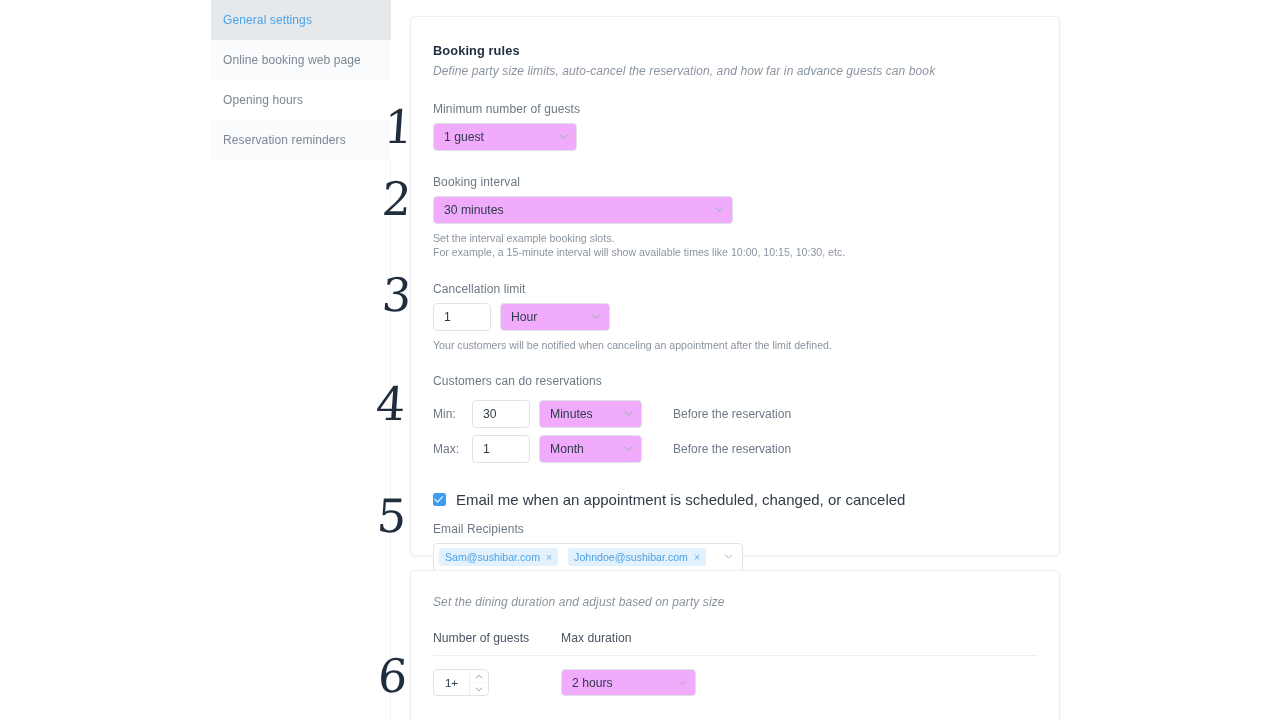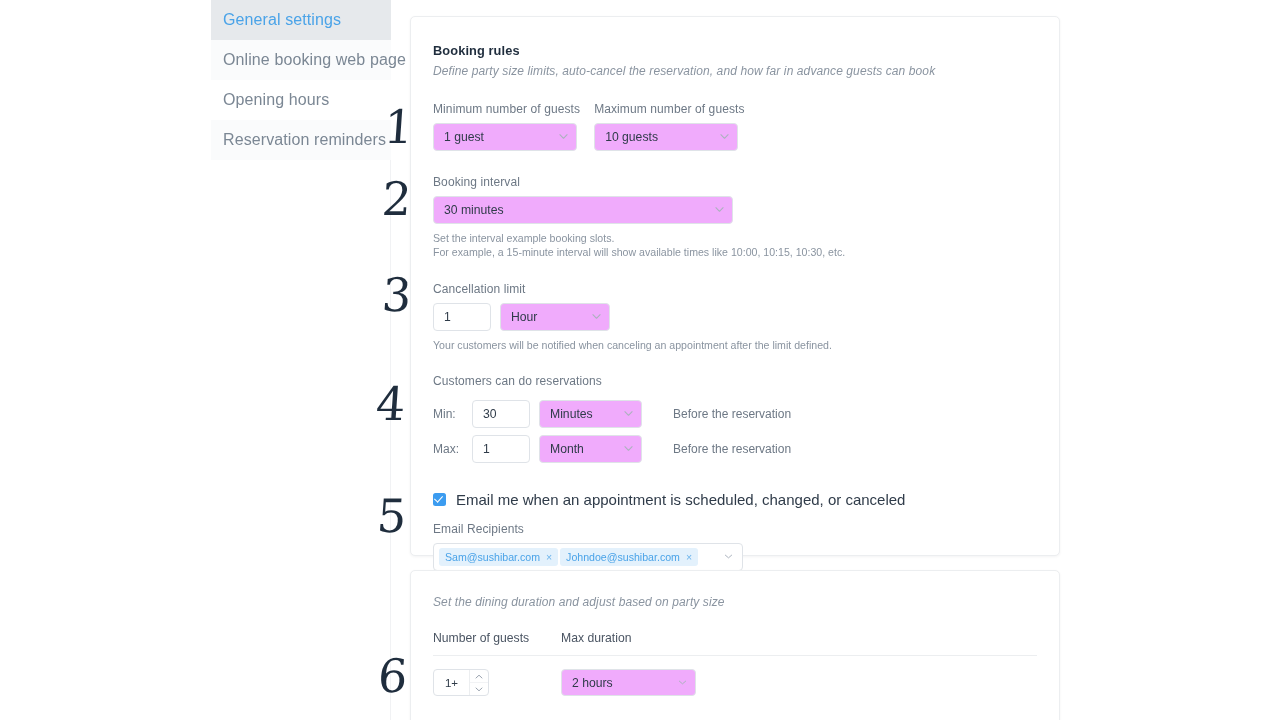--- a/index.html
+++ b/index.html
@@ -12,21 +12,21 @@
   }
   .page { position: relative; width: 1280px; height: 720px; background: #ffffff; }
 
   
   .sidebar {
     position: absolute; left: 211px; top: 0; width: 180px; height: 160px;
   }
   .nav-item {
     height: 40px; display: flex; align-items: center;
     padding-left: 12px;
-    font-size: 16px; color: #7b8794; letter-spacing: .1px;
+    font-size: 12px; color: #7b8794; letter-spacing: .1px;
     white-space: nowrap;
   }
   .nav-item.selected { background: #e6e9ec; color: #4aa3e8; }
   .nav-item.tint { background: #fafbfc; }
   .nav-item.plain { background: #ffffff; }
 
   
   .vrule {
     position: absolute; left: 390px; top: 0; width: 1px; height: 720px;
     background: #f1f2f4;
@@ -121,21 +121,21 @@
     border: solid #fff; border-width: 0 1.7px 1.7px 0;
     transform: rotate(42deg);
   }
   .cb-label { font-size: 15px; color: #2f3b49; margin-left: 10px; }
 
   
   .tagbox {
     position: relative;
     width: 310px; height: 28px;
     border: 1px solid #dfe3e8; border-radius: 4px; background: #fff;
-    display: flex; align-items: center; padding: 0 28px 0 5px; gap: 2px;
+    display: flex; align-items: center; padding: 0 28px 0 5px; gap: 10px;
   }
   .tag {
     display: flex; align-items: center; gap: 6px;
     background: #e3f1fc; border-radius: 3px;
     height: 18px; padding: 0 6px;
     font-size: 10.6px; color: #4aa3e8; white-space: nowrap;
   }
   .tag .x { font-size: 10.5px; color: #6fb5ec; line-height: 1; }
   .tagbox .chev { position: absolute; right: 9px; top: 50%; width: 9px; height: 9px; margin-top: -5px; }
 
@@ -195,31 +195,20 @@
     <div class="card-inner">
 
       <h2 class="card-title">Booking rules</h2>
       <p class="card-sub">Define party size limits, auto-cancel the reservation, and how far in advance guests can book</p>
 
       <div class="row" style="gap:14px;">
         <div class="col">
           <div class="field-label">Minimum number of guests</div>
           <div class="select" style="width:144px;">
             <span>1 guest</span>
-            <span class="chev">
-              <svg viewBox="0 0 10 10">
-                  <path d="M1 3 L5 7 L9 3" fill="none" stroke="#aab2bd" stroke-width="1.2" stroke-linecap="round" stroke-linejoin="round"></path>
-                </svg>
-            </span>
-          </div>
-        </div>
-        <div class="col">
-          <div class="field-label">Maximum number of guests</div>
-          <div class="select" style="width:144px;">
-            <span>10 guests</span>
             <span class="chev">
               <svg viewBox="0 0 10 10">
                   <path d="M1 3 L5 7 L9 3" fill="none" stroke="#aab2bd" stroke-width="1.2" stroke-linecap="round" stroke-linejoin="round"></path>
                 </svg>
             </span>
           </div>
         </div>
       </div>
 
       <div style="margin-top:24px;">

